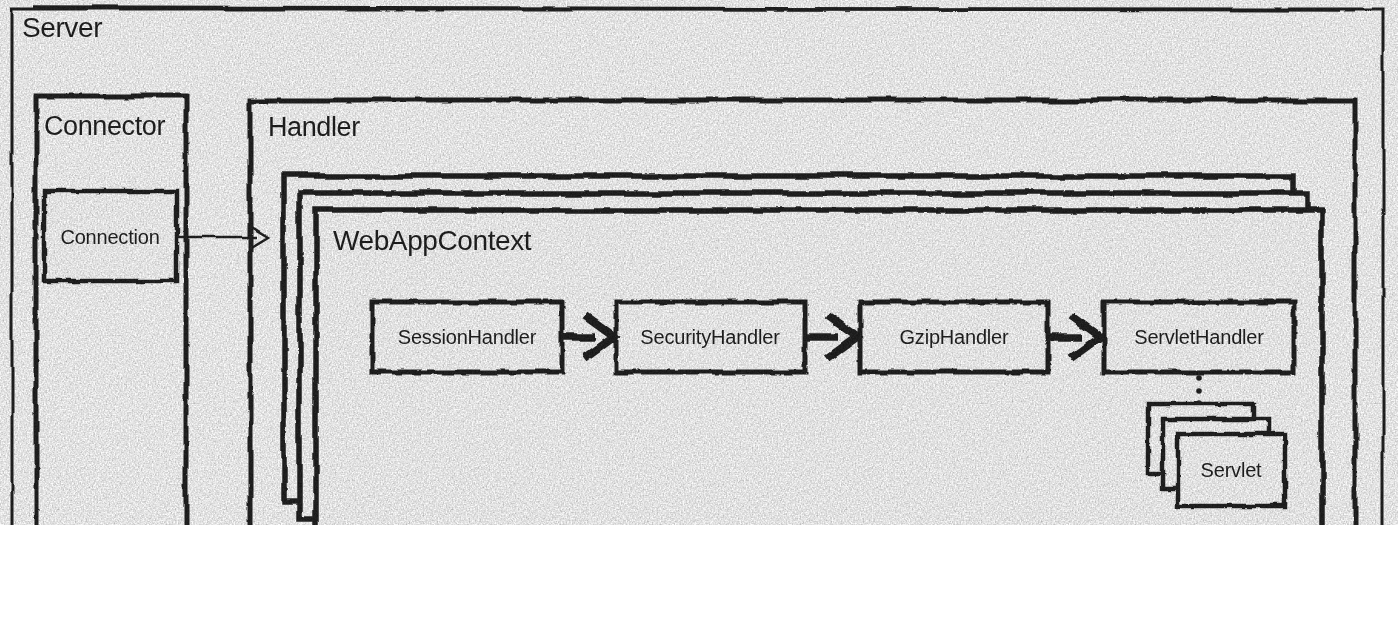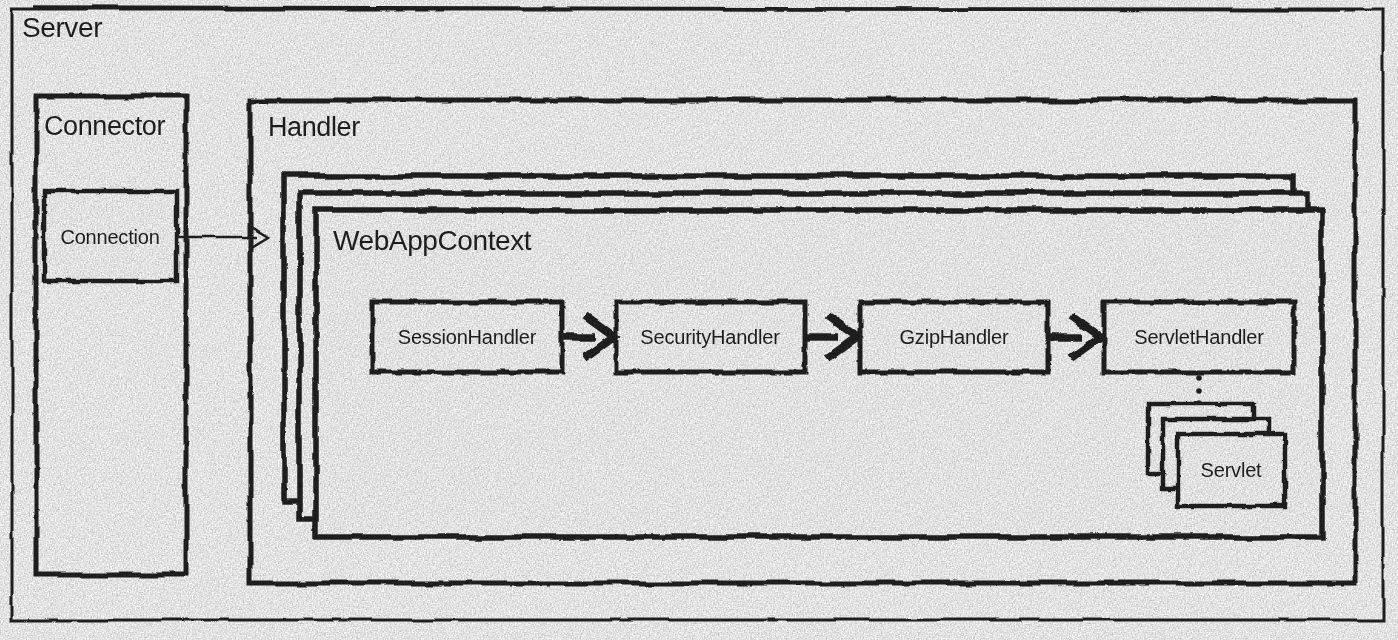--- a/index.html
+++ b/index.html
@@ -3,21 +3,21 @@
 <meta charset="utf-8">
 <style>
   html, body {
     margin: 0;
     padding: 0;
     background: #ffffff;
   }
   .stage {
     position: relative;
     width: 1398px;
-    height: 640px;
+    height: 525px;
     overflow: hidden;
     background: #fcfcfc;
   }
   svg { display: block; }
   .lbl {
     font-family: "Liberation Sans", "DejaVu Sans", sans-serif;
     fill: #151515;
   }
   .lbl-lg {
     font-size: 28px;

